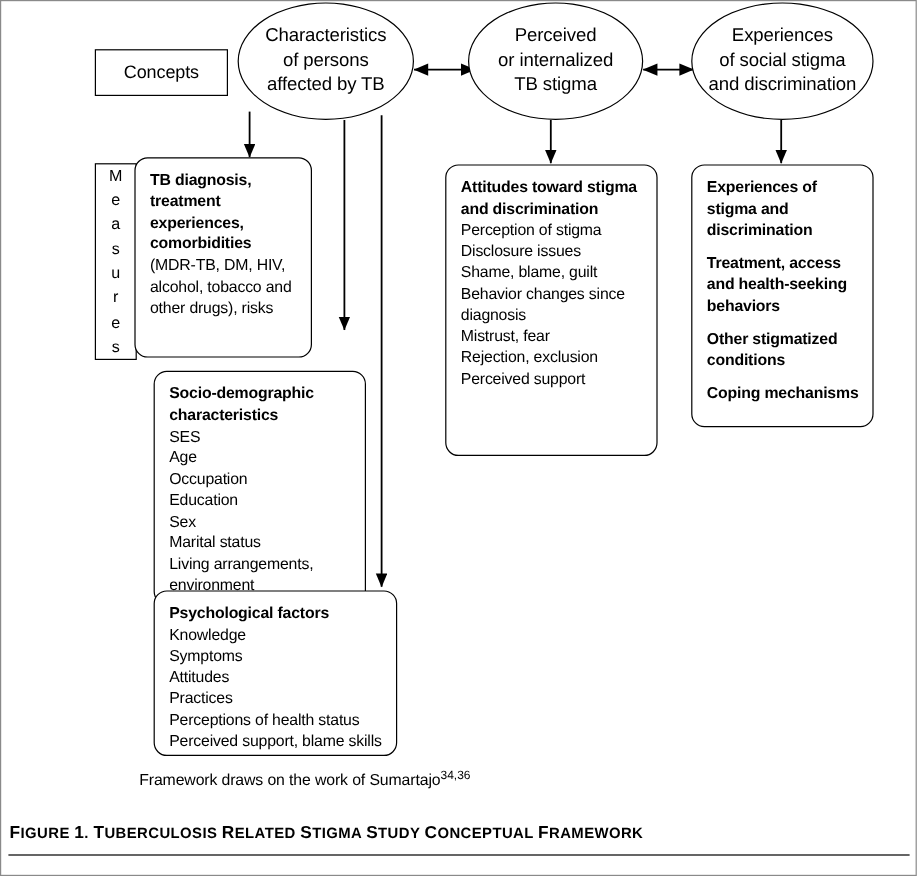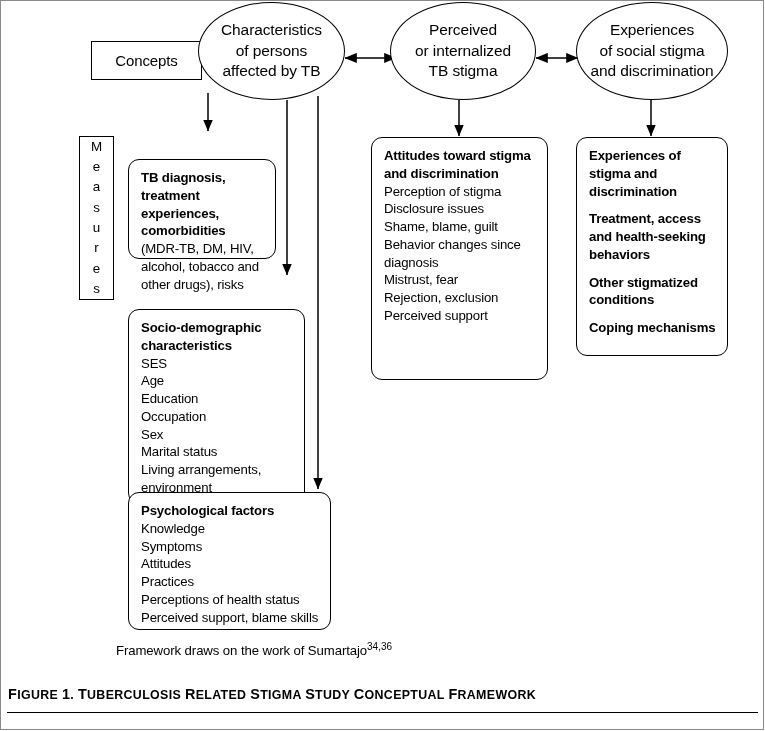--- a/index.html
+++ b/index.html
@@ -174,21 +174,21 @@
 
     <line x1="287" y1="100" x2="287" y2="275" stroke="#000" stroke-width="1.5" marker-end="url(#arrow-end)"></line>
 
     <line x1="318" y1="96" x2="318" y2="489" stroke="#000" stroke-width="1.5" marker-end="url(#arrow-end)"></line>
 
     <line x1="459" y1="100" x2="459" y2="136" stroke="#000" stroke-width="1.5" marker-end="url(#arrow-end)"></line>
 
     <line x1="651" y1="100" x2="651" y2="136" stroke="#000" stroke-width="1.5" marker-end="url(#arrow-end)"></line>
   </svg>
 
-  <div class="square-box" id="concepts-box" style="left:79px; top:41px; width:111px; height:39px;margin-left:12px;">
+  <div class="square-box" id="concepts-box" style="left:79px; top:41px; width:111px; height:39px;">
     <span class="label">Concepts</span>
   </div>
 
   <div id="measures-box" style="left:79px; top:136px; width:35px; height:164px;">
     <span class="vchar">M</span>
     <span class="vchar">e</span>
     <span class="vchar">a</span>
     <span class="vchar">s</span>
     <span class="vchar">u</span>
     <span class="vchar">r</span>
@@ -213,40 +213,40 @@
   </div>
 
   <div class="ellipse-node" id="ellipse-experiences" style="left:576px; top:2px; width:152px; height:98px;">
     <div class="ellipse-label">
       <div>Experiences</div>
       <div>of social stigma</div>
       <div>and discrimination</div>
     </div>
   </div>
 
-  <div class="round-box" id="box-tb-diagnosis" style="left:128px; top:131px; width:148px; height:100px;margin-top:28px;">
+  <div class="round-box" id="box-tb-diagnosis" style="left:112px; top:131px; width:148px; height:167px;">
     <div class="box-body">
       <div class="hd">TB diagnosis,</div>
       <div class="hd">treatment</div>
       <div class="hd">experiences,</div>
       <div class="hd">comorbidities</div>
       <div>(MDR-TB, DM, HIV,</div>
       <div>alcohol, tobacco and</div>
       <div>other drugs), risks</div>
     </div>
   </div>
 
   <div class="round-box" id="box-socio-demographic" style="left:128px; top:277px; width:177px; height:195px;margin-top:32px;">
     <div class="box-body">
       <div class="hd">Socio-demographic</div>
       <div class="hd">characteristics</div>
       <div>SES</div>
       <div>Age</div>
+      <div>Occupation</div>
       <div>Education</div>
-      <div>Occupation</div>
       <div>Sex</div>
       <div>Marital status</div>
       <div>Living arrangements,</div>
       <div>environment</div>
       <div>Mobility, migration</div>
     </div>
   </div>
 
   <div class="round-box" id="box-psychological" style="left:128px; top:492px; width:203px; height:138px;">
     <div class="box-body">

